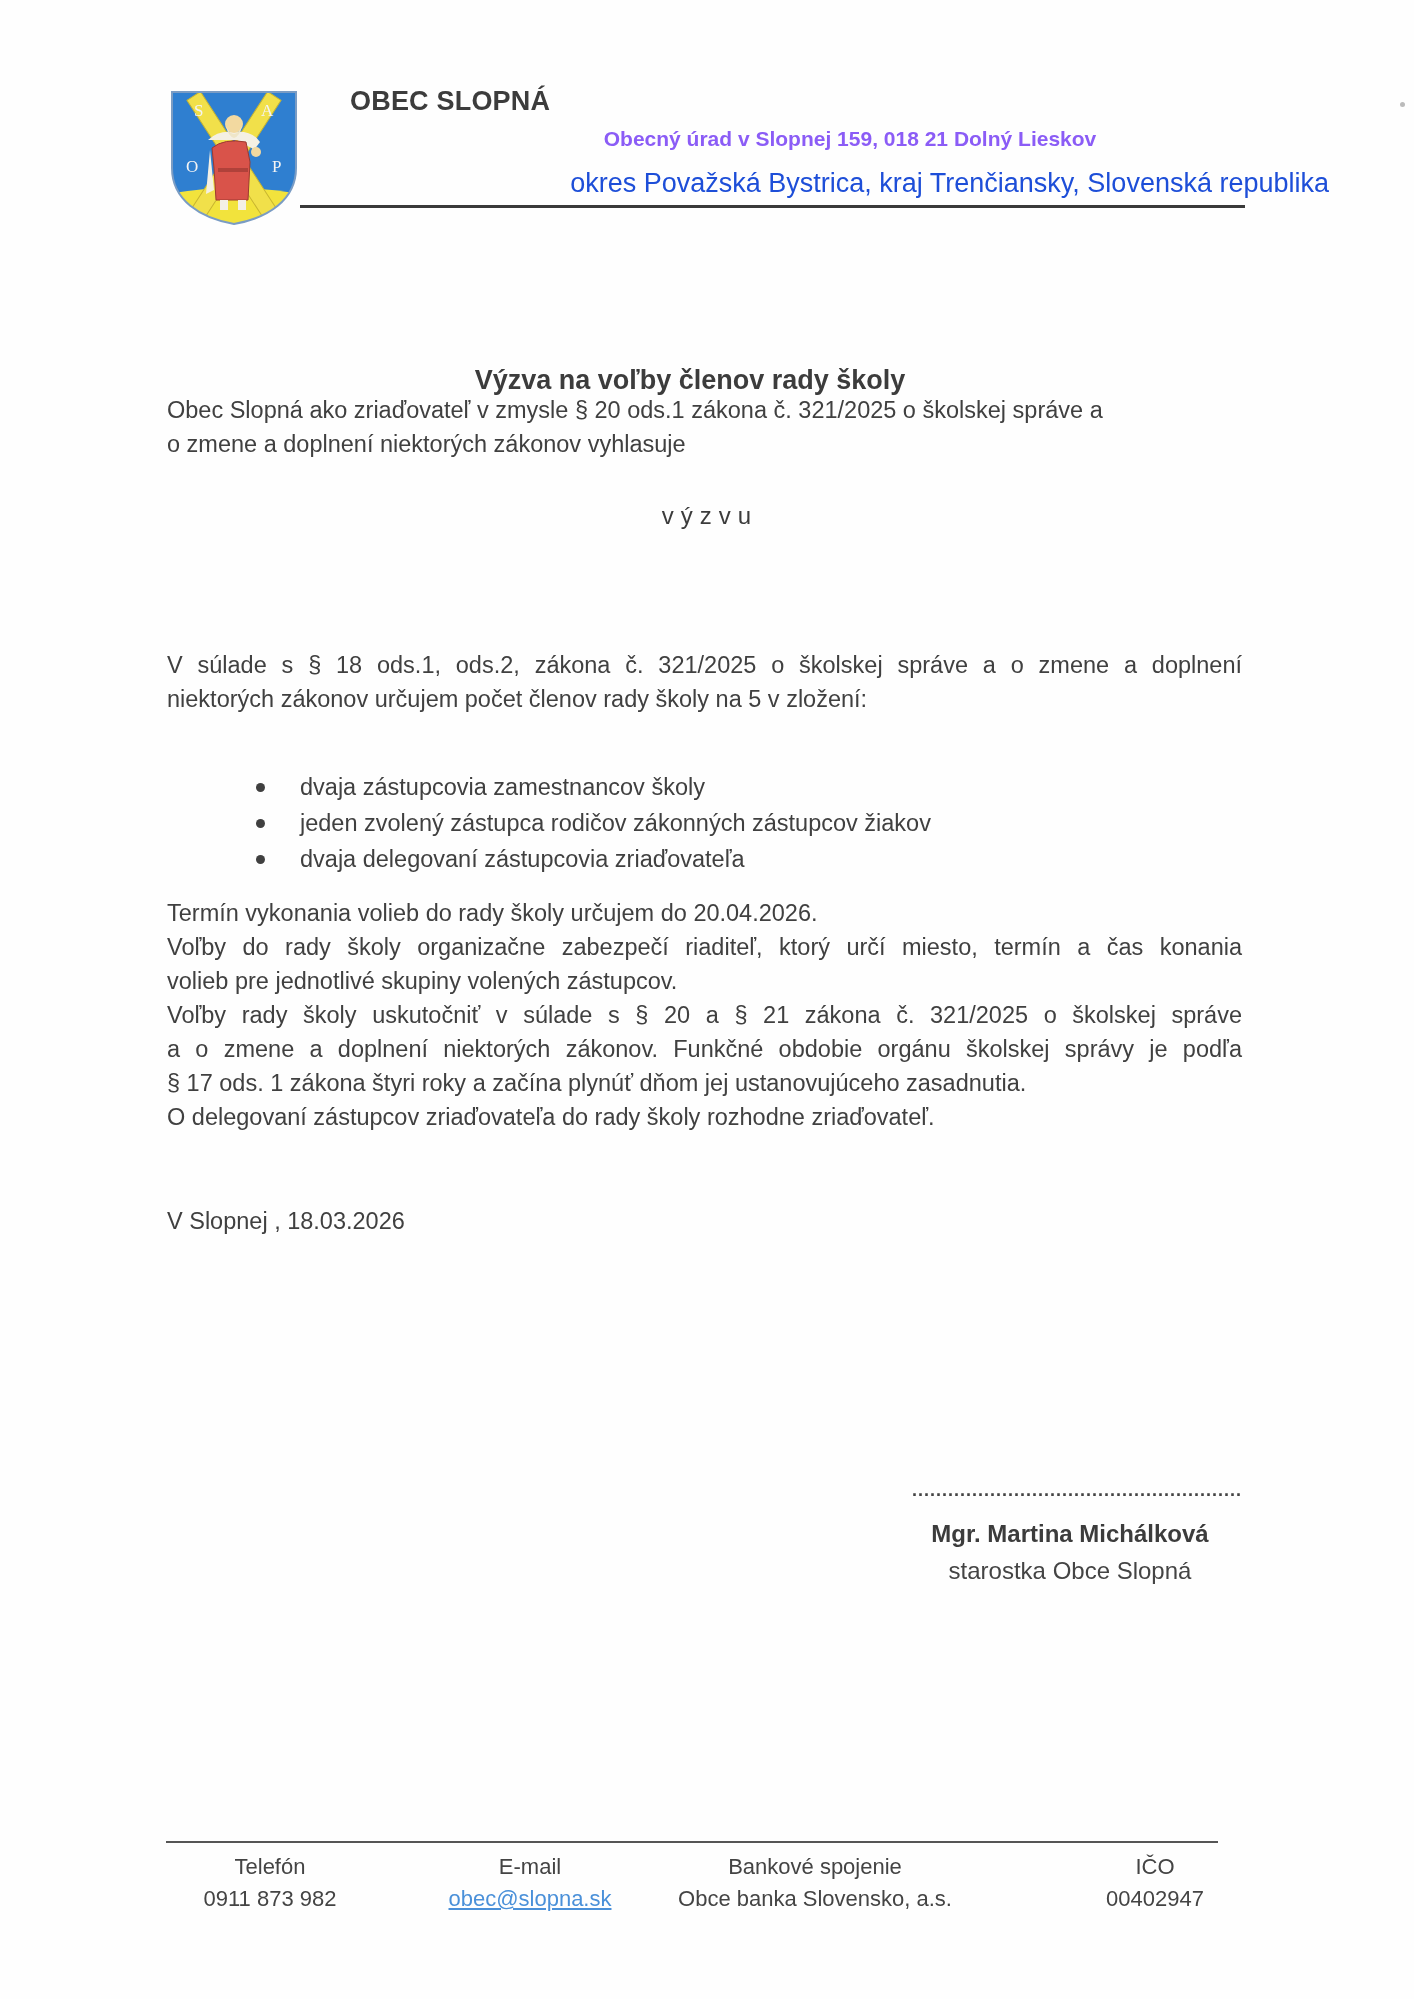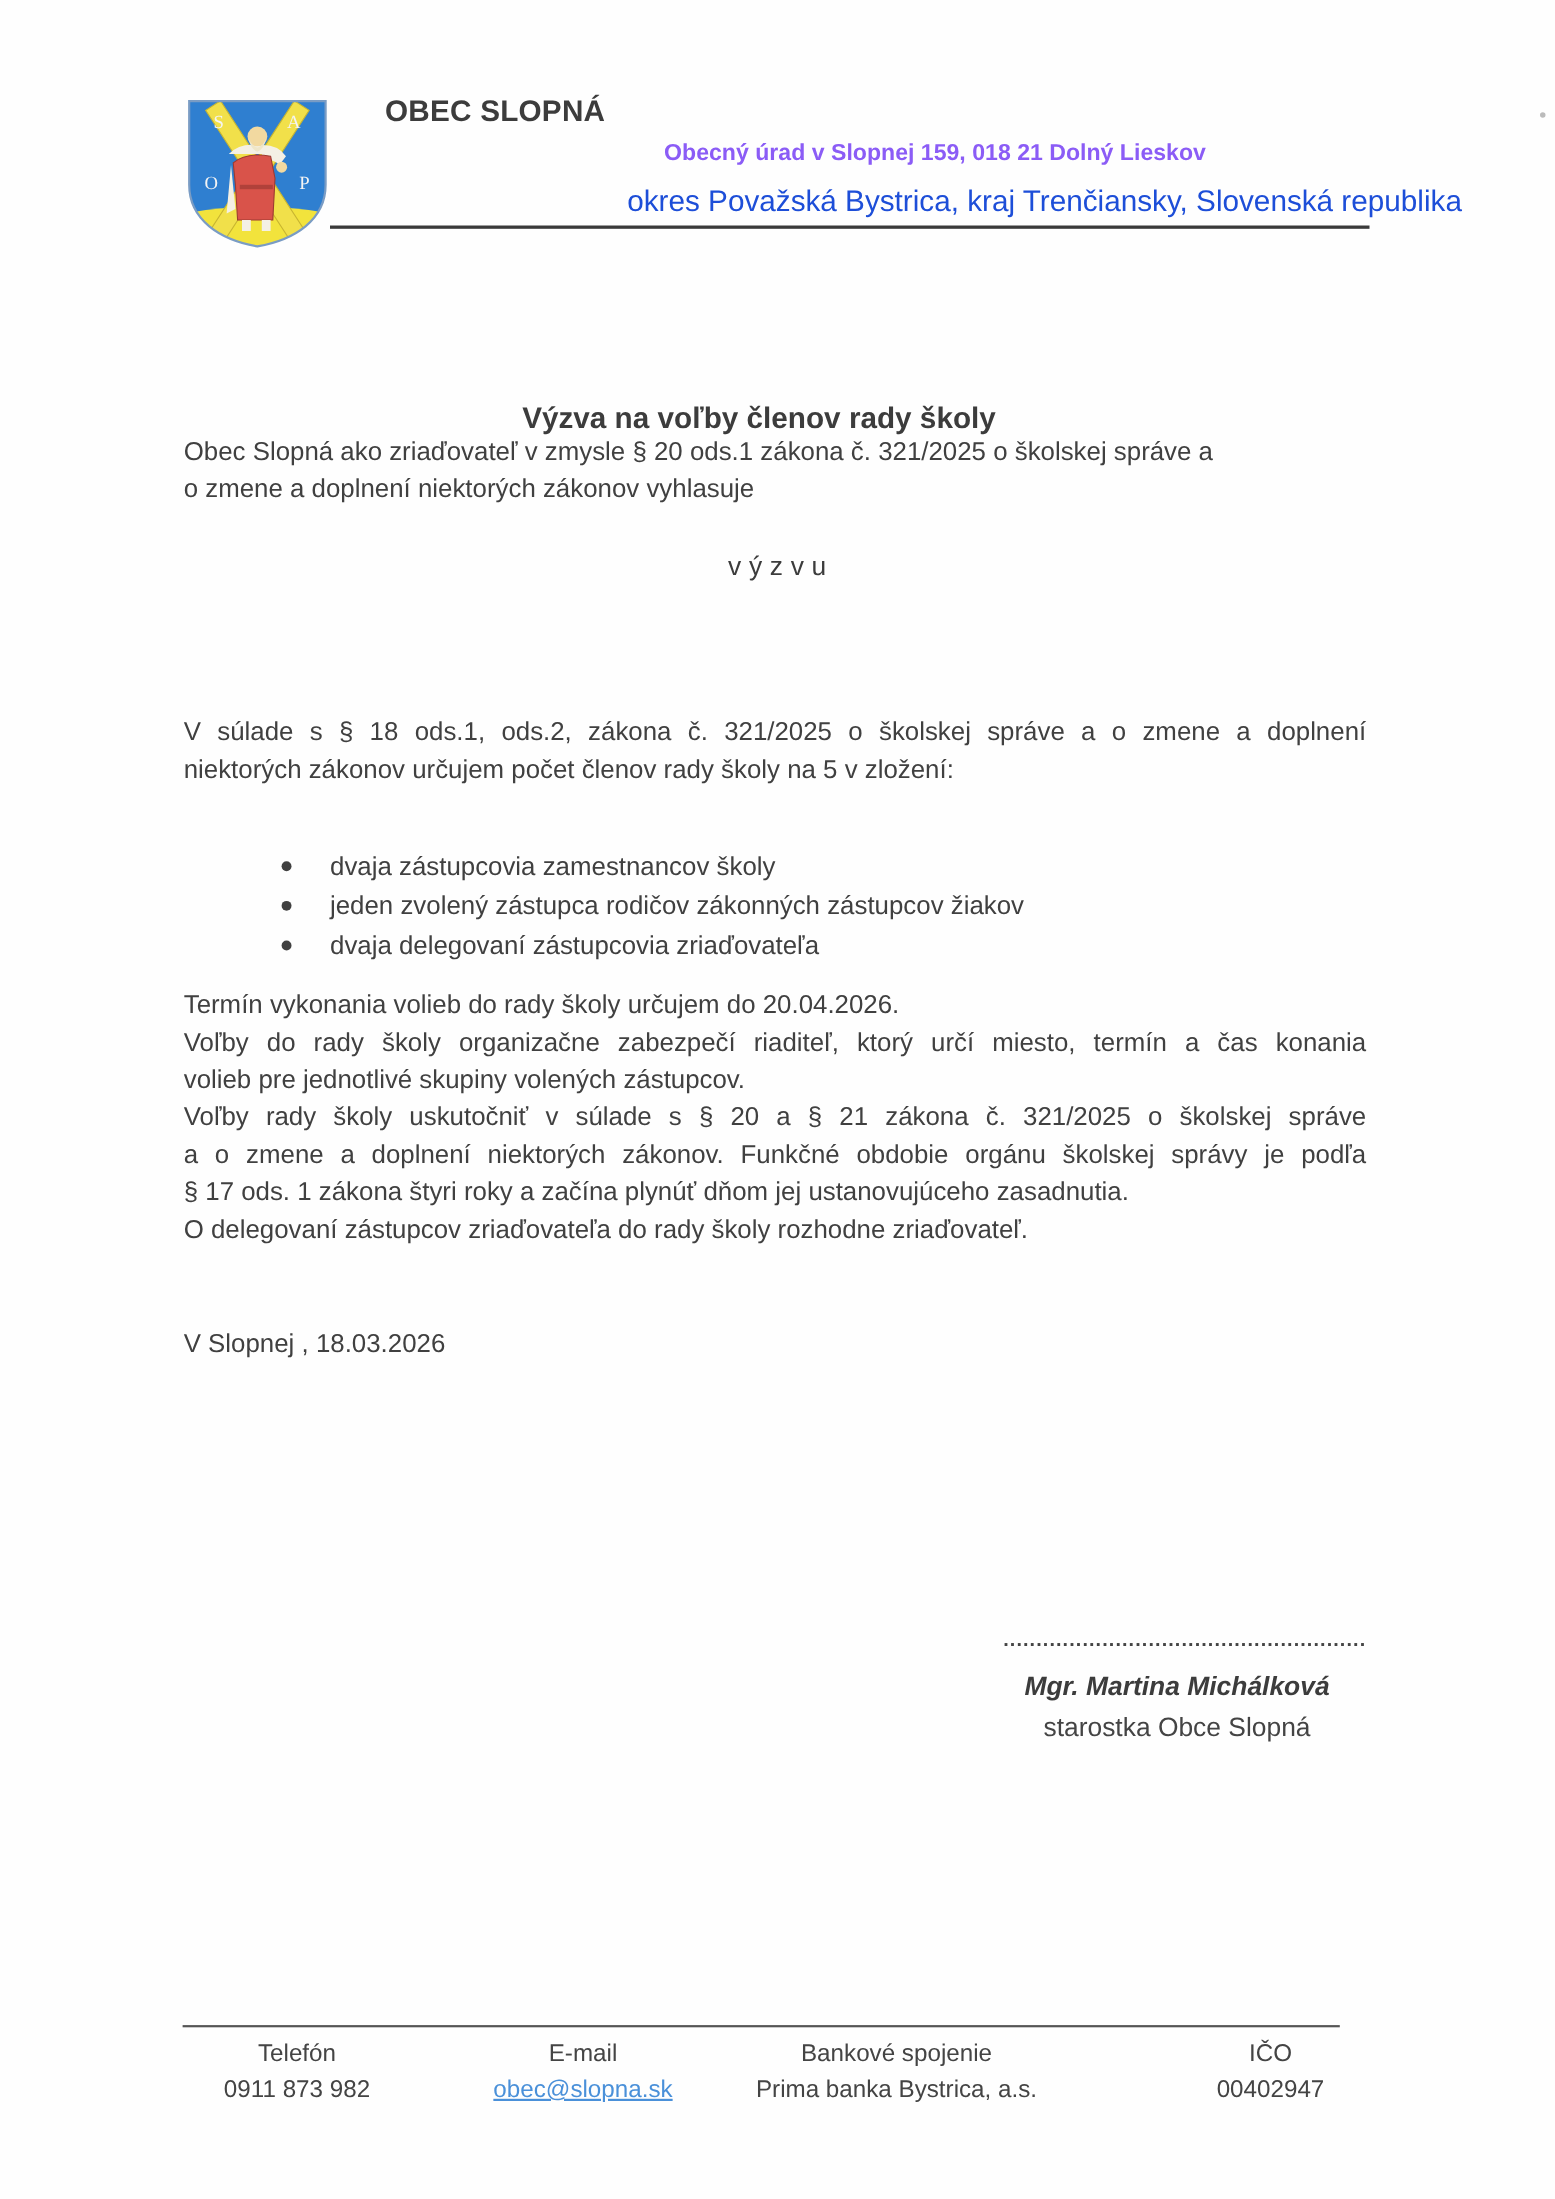--- a/index.html
+++ b/index.html
@@ -38,21 +38,21 @@
       border-radius: 50%; background: #404040; }
     .p3 { top: 896px; }
     .p3 .j { display: block; text-align: justify; text-align-last: justify; }
     .p3 .n { display: block; }
     .date { position: absolute; left: 167px; top: 1208px; font-size: 23.5px; color: #404040; }
 
     
     .sig-dots { position: absolute; left: 912px; top: 1480px; width: 330px; font-size: 18px; letter-spacing: 1px;
       color: #444; overflow: hidden; white-space: nowrap; font-weight: bold; }
     .sig-name { position: absolute; left: 900px; width: 340px; top: 1520px; text-align: center;
-      font-size: 24px; font-weight: bold; color: #3c3c3c; font-style: italic; }
+      font-size: 24px; font-weight: bold; color: #3c3c3c; }
     .sig-role { position: absolute; left: 900px; width: 340px; top: 1557px; text-align: center;
       font-size: 24px; color: #444; }
 
     
     .ftr-rule { position: absolute; left: 166px; top: 1841px; width: 1052px; height: 2px; background: #555; }
     .ftr-col { position: absolute; top: 1851px; text-align: center; font-size: 22px; line-height: 32px; color: #444; }
     .ftr-col .lbl, .ftr-col .val { display: block; white-space: nowrap; }
     .c1 { left: 180px; width: 180px; }
     .c2 { left: 420px; width: 220px; }
     .c3 { left: 650px; width: 330px; }
@@ -143,21 +143,21 @@
   <div class="ftr-col c1">
     <span class="lbl">Telefón</span>
     <span class="val">0911 873 982</span>
   </div>
   <div class="ftr-col c2">
     <span class="lbl">E-mail</span>
     <span class="val"><a class="email-link">obec@slopna.sk</a></span>
   </div>
   <div class="ftr-col c3">
     <span class="lbl">Bankové spojenie</span>
-    <span class="val">Prima banka Bystrica, a.s.</span>
+    <span class="val">Obce banka Slovensko, a.s.</span>
   </div>
   <div class="ftr-col c4">
     <span class="lbl">IČO</span>
     <span class="val">00402947</span>
   </div>
 
   <div class="speck"></div>
 </div>
 
 </body></html>

